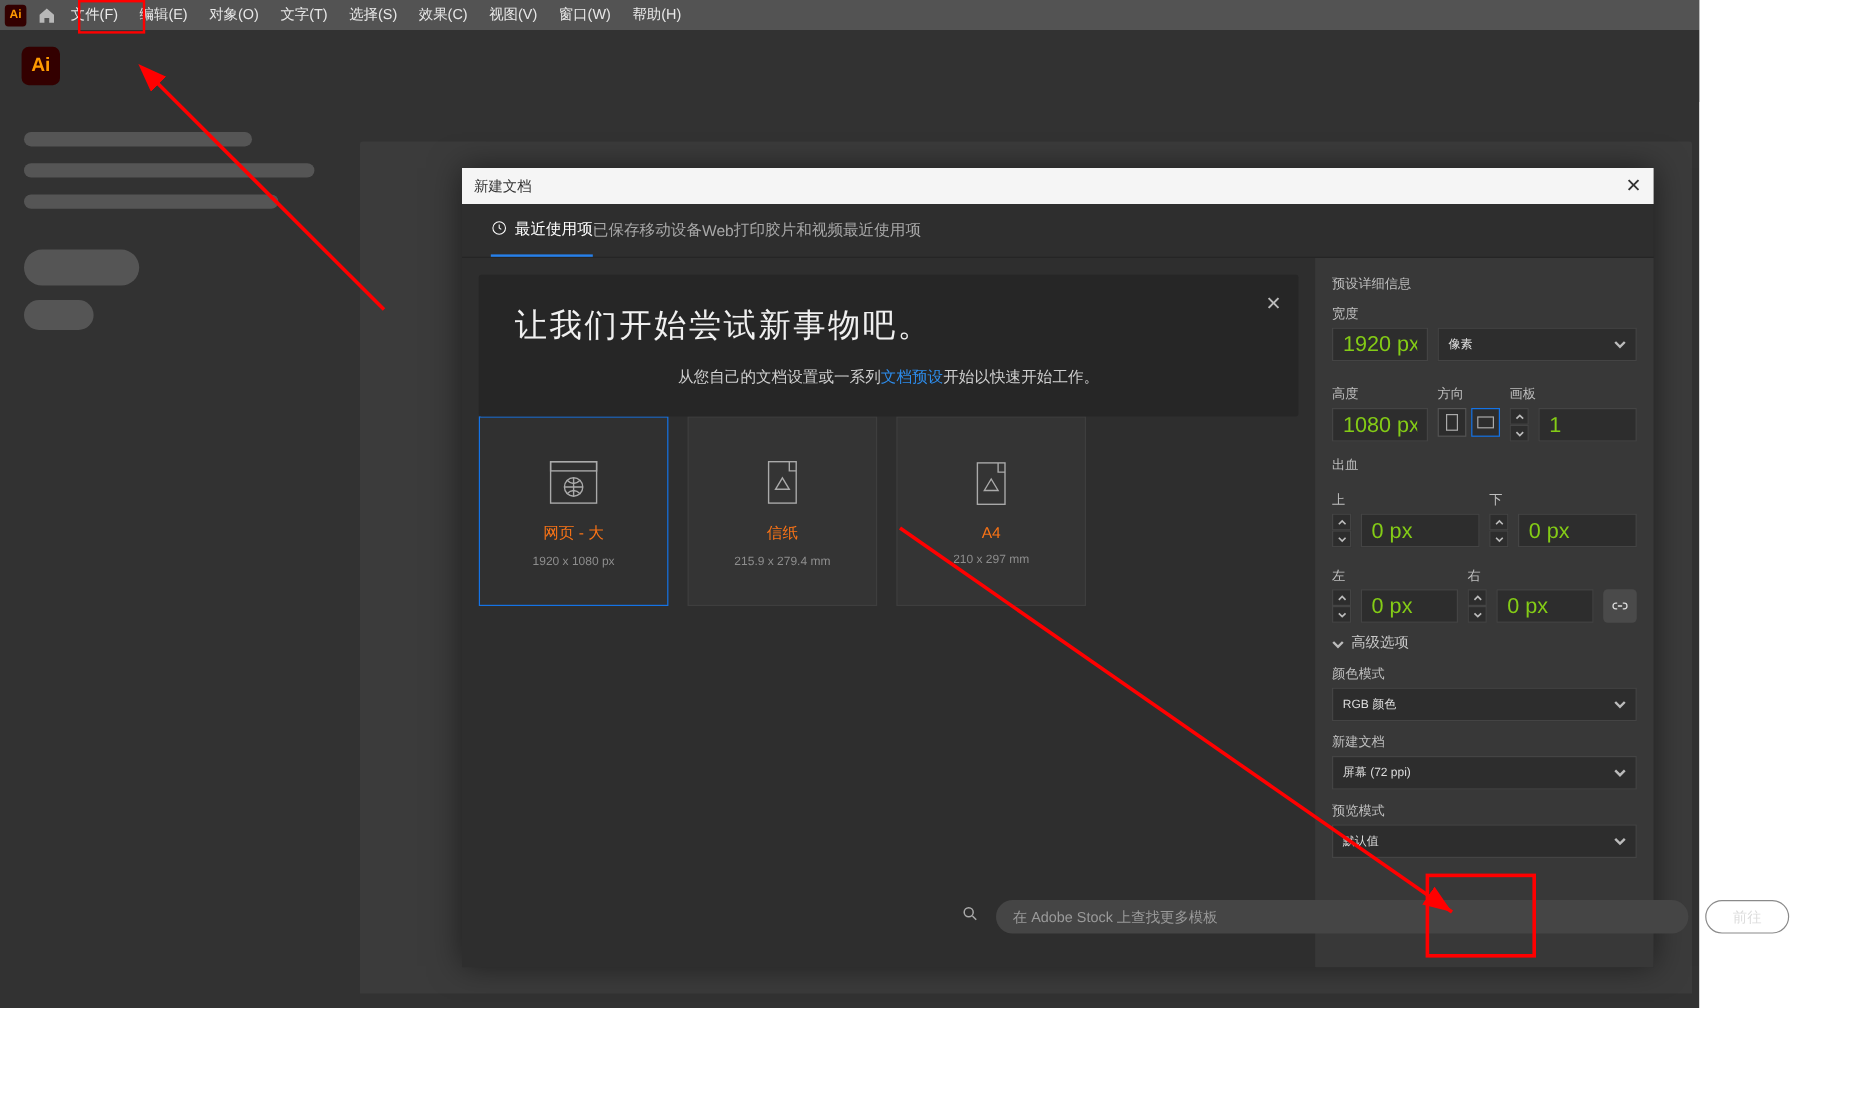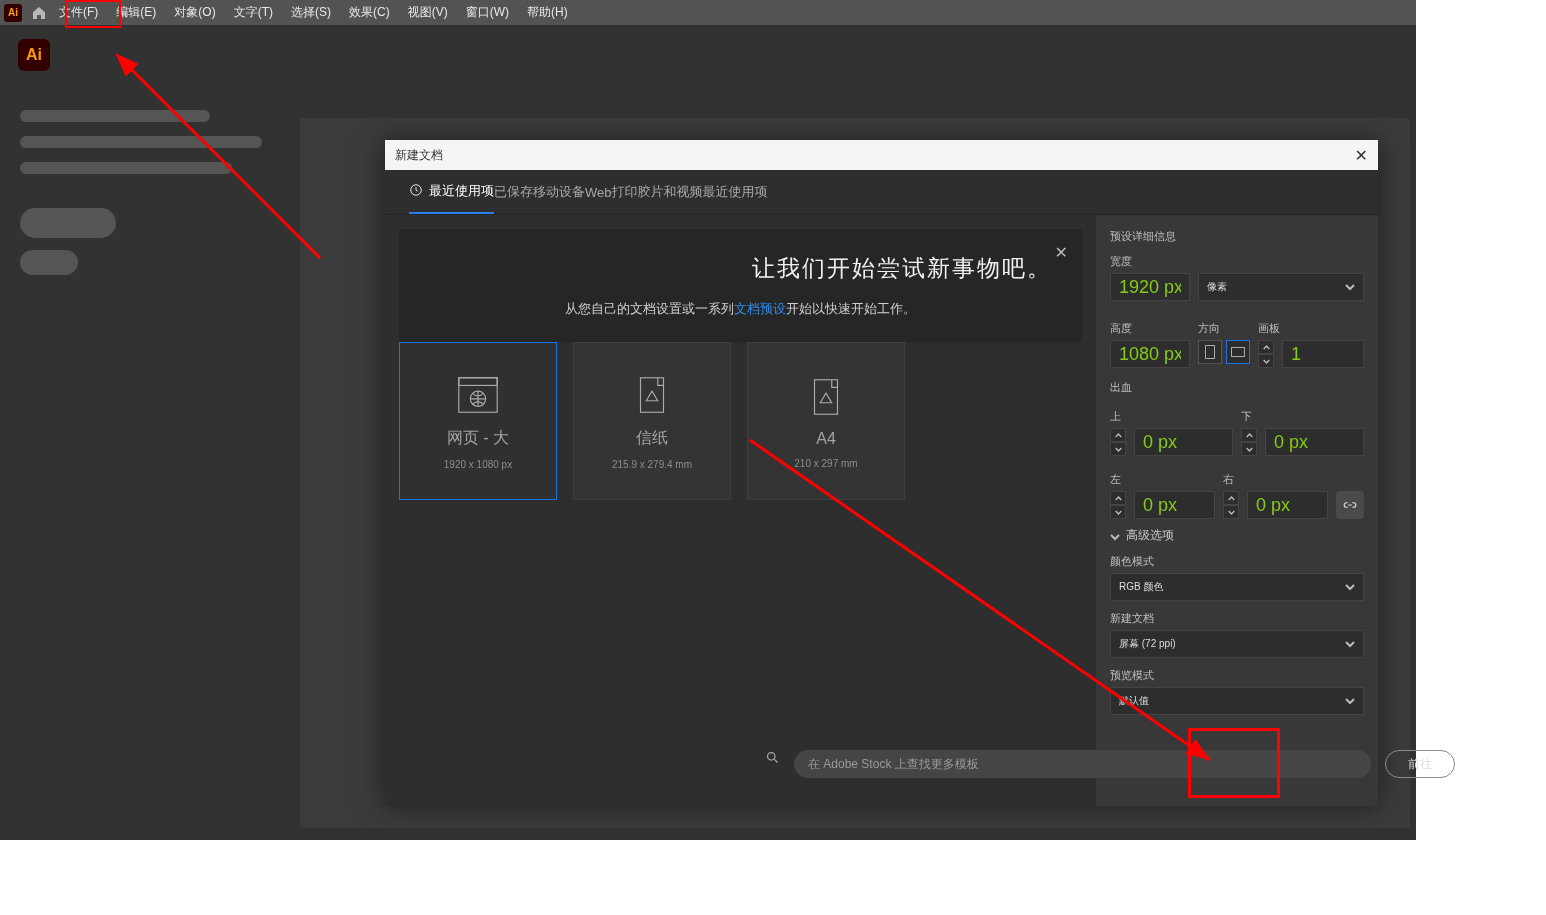--- a/index.html
+++ b/index.html
@@ -41,35 +41,35 @@
 .dlg-tabs { height:45px; background:#2e2e2e; display:flex; align-items:flex-start; padding-left:24px; color:#a8a8a8; font-size:13px; border-bottom:1px solid #252525; }
 .dlg-tabs .tab { cursor:pointer; display:flex; align-items:center; gap:6px; height:100%; }
 .dlg-tabs .tab.active { color:#fff; border-bottom:2px solid #2680eb; }
 .clock-ico svg { width:14px; height:14px; stroke:#fff; fill:none; stroke-width:1.5; }
 
 .dlg-body { flex:1; display:flex; min-height:0; }
 
 .dlg-main { flex:1; padding:14px; overflow:auto; }
 .hero { background:#262626; padding:24px 30px; position:relative; border-radius:2px; }
 .hero .hx { position:absolute; right:14px; top:14px; color:#bbb; font-size:16px; cursor:pointer; }
-.hero h2 { text-align:right; color:#f0f0f0; font-size:23px; font-weight:400; letter-spacing:2px; }
+.hero h2 { text-align:left; color:#f0f0f0; font-size:27px; font-weight:400; letter-spacing:2px; }
 .hero p  { text-align:center; color:#cfcfcf; font-size:13px; margin-top:16px; }
 .hero p a { color:#2d8ceb; text-decoration:none; }
 
 .hint { color:#cfcfcf; font-size:12px; margin:22px 0 12px 2px; }
 
 .presets { display:flex; gap:16px; }
 .preset { width:158px; height:158px; background:#343434; border:1px solid #3e3e3e; display:flex; flex-direction:column; align-items:center; justify-content:center; gap:10px; cursor:pointer; }
 .preset.sel { border:1.5px solid #1473e6; background:#303030; }
 .preset .pic { width:46px; height:46px; display:flex; align-items:center; justify-content:center; }
 .preset .pic svg { stroke:#aaa; fill:none; stroke-width:1.2; }
-.preset .name { color:#a3a3a3; font-size:16px; }
+.preset .name { color:#f97316; font-size:13px; }
 .preset .dims { color:#8d8d8d; font-size:10px; }
 
-.search-row { position:absolute; left:380px; bottom:28px; width:690px; display:flex; gap:14px; }
+.search-row { position:absolute; left:416px; bottom:28px; width:690px; display:flex; align-items:center; gap:14px; }
 .search-row .sico svg { width:15px; height:15px; stroke:#aaa; fill:none; stroke-width:2; }
 .search-row input { flex:1; background:#454545; border:none; height:28px; border-radius:14px; color:#ddd; font-size:12px; padding:0 14px; outline:none; }
 .search-row input::placeholder { color:#9a9a9a; }
 .go-btn { height:28px; padding:0 22px; border:1px solid #8a8a8a; color:#ddd; background:transparent; border-radius:14px; font-size:12px; cursor:pointer; }
 
 
 .dlg-side { width:282px; background:#383838; color:#c8c8c8; font-size:11px; position:relative; overflow-y:auto; }
 .dlg-side::-webkit-scrollbar{width:8px;} .dlg-side::-webkit-scrollbar-thumb{background:#555;}
 .side-pad { padding:14px 14px 6px 14px; }
 .sec-title { font-size:11px;  color:#bfbfbf; margin-bottom:8px; }

